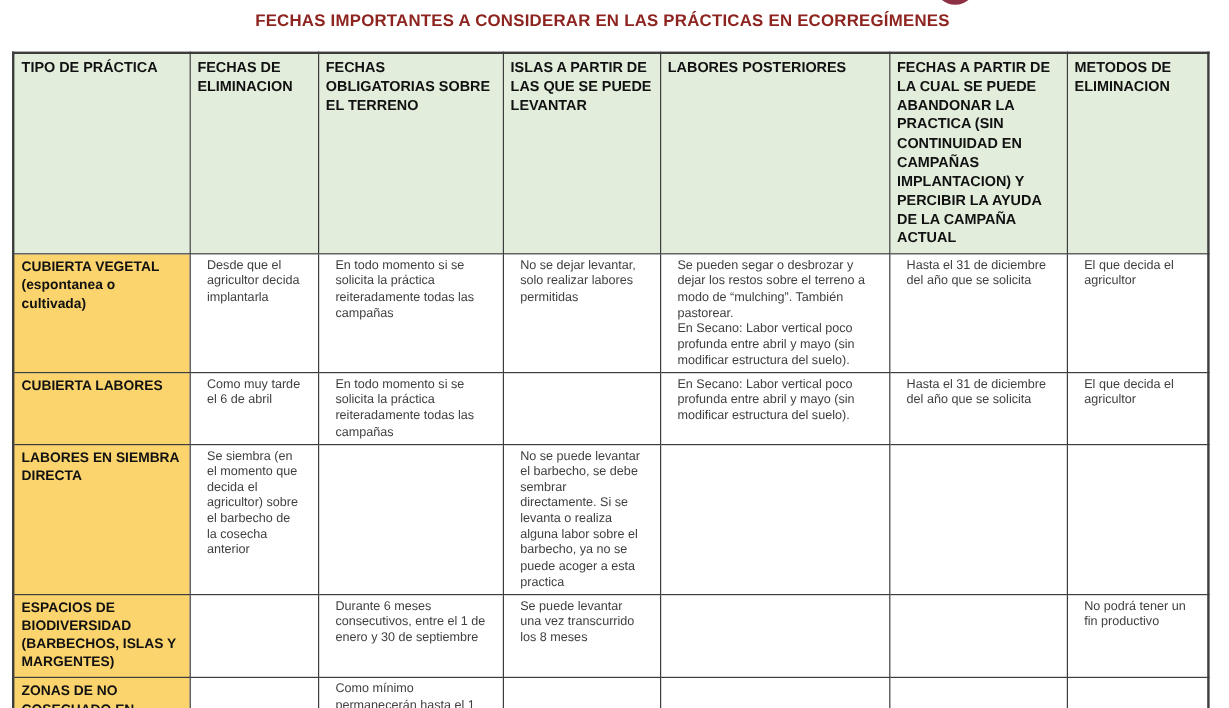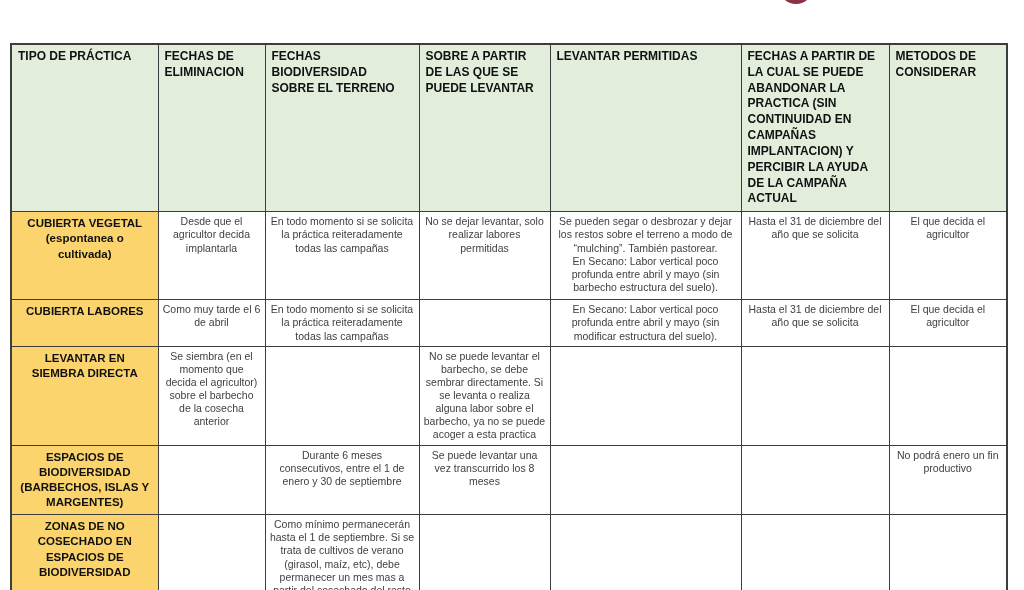--- a/index.html
+++ b/index.html
@@ -41,21 +41,20 @@
     top: 43px;
     width: 996px;
     border-collapse: collapse;
     table-layout: fixed;
     border: 2px solid #3d3d3d;
   }
   table.main th, table.main td {
     border: 1px solid #3d3d3d;
     vertical-align: top;
     overflow: hidden;
-    text-align: center;
   }
   table.main th {
     background: #e2eddc;
     text-align: left;
     font-size: 12px;
     font-weight: bold;
     color: #111111;
     padding: 4px 6px;
     line-height: 1.32;
   }
@@ -64,91 +63,92 @@
     font-size: 11.5px;
     font-weight: bold;
     color: #111111;
     padding: 4px 6px;
     line-height: 1.32;
   }
   td.cell {
     background: #ffffff;
     font-size: 10.5px;
     color: #3f3f3f;
-    padding: 3px 4px;
+    padding: 3px 14px;
     line-height: 1.25;
     white-space: pre-line;
   }
 </style>
 </head>
 <body>
 
 <div class="page">
 
   <div class="logo-arc"></div>
 
+  <div class="doc-title">FECHAS IMPORTANTES A CONSIDERAR EN LAS PRÁCTICAS EN ECORREGÍMENES</div>
 
   <table class="main">
     <colgroup>
       <col style="width:147px">
       <col style="width:107px">
       <col style="width:154px">
       <col style="width:131px">
       <col style="width:191px">
       <col style="width:148px">
       <col style="width:118px">
     </colgroup>
     <thead>
       <tr style="height:147px">
         <th>TIPO DE PRÁCTICA</th>
         <th>FECHAS DE ELIMINACION</th>
-        <th>FECHAS BIODIVERSIDAD SOBRE EL TERRENO</th>
-        <th>SOBRE A PARTIR DE LAS QUE SE PUEDE LEVANTAR</th>
-        <th>LEVANTAR PERMITIDAS</th>
+        <th>FECHAS OBLIGATORIAS SOBRE EL TERRENO</th>
+        <th>ISLAS A PARTIR DE LAS QUE SE PUEDE LEVANTAR</th>
+        <th>LABORES POSTERIORES</th>
         <th>FECHAS A PARTIR DE LA CUAL SE PUEDE ABANDONAR LA PRACTICA (SIN CONTINUIDAD EN CAMPAÑAS IMPLANTACION) Y PERCIBIR LA AYUDA DE LA CAMPAÑA ACTUAL</th>
-        <th>METODOS DE CONSIDERAR</th>
+        <th>METODOS DE ELIMINACION</th>
       </tr>
     </thead>
     <tbody>
       <tr style="height:88px">
         <td class="practice">CUBIERTA VEGETAL (espontanea o cultivada)</td>
         <td class="cell">Desde que el agricultor decida implantarla</td>
         <td class="cell">En todo momento si se solicita la práctica reiteradamente todas las campañas</td>
         <td class="cell">No se dejar levantar, solo realizar labores permitidas</td>
         <td class="cell">Se pueden segar o desbrozar y dejar los restos sobre el terreno a modo de “mulching”. También pastorear.
-En Secano: Labor vertical poco profunda entre abril y mayo (sin barbecho estructura del suelo).</td>
+En Secano: Labor vertical poco profunda entre abril y mayo (sin modificar estructura del suelo).</td>
         <td class="cell">Hasta el 31 de diciembre del año que se solicita</td>
         <td class="cell">El que decida el agricultor</td>
       </tr>
       <tr style="height:40px">
         <td class="practice">CUBIERTA LABORES</td>
         <td class="cell">Como muy tarde el 6 de abril</td>
         <td class="cell">En todo momento si se solicita la práctica reiteradamente todas las campañas</td>
         <td class="cell"></td>
         <td class="cell">En Secano: Labor vertical poco profunda entre abril y mayo (sin modificar estructura del suelo).</td>
         <td class="cell">Hasta el 31 de diciembre del año que se solicita</td>
         <td class="cell">El que decida el agricultor</td>
       </tr>
       <tr style="height:96px">
-        <td class="practice">LEVANTAR EN SIEMBRA DIRECTA</td>
+        <td class="practice">LABORES EN SIEMBRA DIRECTA</td>
         <td class="cell">Se siembra (en el momento que decida el agricultor) sobre el barbecho de la cosecha anterior</td>
         <td class="cell"></td>
         <td class="cell">No se puede levantar el barbecho, se debe sembrar directamente. Si se levanta o realiza alguna labor sobre el barbecho, ya no se puede acoger a esta practica</td>
         <td class="cell"></td>
         <td class="cell"></td>
         <td class="cell"></td>
       </tr>
       <tr style="height:59px">
         <td class="practice">ESPACIOS DE BIODIVERSIDAD (BARBECHOS, ISLAS Y MARGENTES)</td>
         <td class="cell"></td>
         <td class="cell">Durante 6 meses consecutivos, entre el 1 de enero y 30 de septiembre</td>
         <td class="cell">Se puede levantar una vez transcurrido los 8 meses</td>
         <td class="cell"></td>
         <td class="cell"></td>
-        <td class="cell">No podrá enero un fin productivo</td>
+        <td class="cell">No podrá tener un fin productivo</td>
       </tr>
       <tr style="height:99px">
         <td class="practice">ZONAS DE NO COSECHADO EN ESPACIOS DE BIODIVERSIDAD</td>
         <td class="cell"></td>
         <td class="cell">Como mínimo permanecerán hasta el 1 de septiembre. Si se trata de cultivos de verano (girasol, maíz, etc), debe permanecer un mes mas a partir del cosechado del resto de  la parcela</td>
         <td class="cell"></td>
         <td class="cell"></td>
         <td class="cell"></td>
         <td class="cell"></td>
       </tr>

